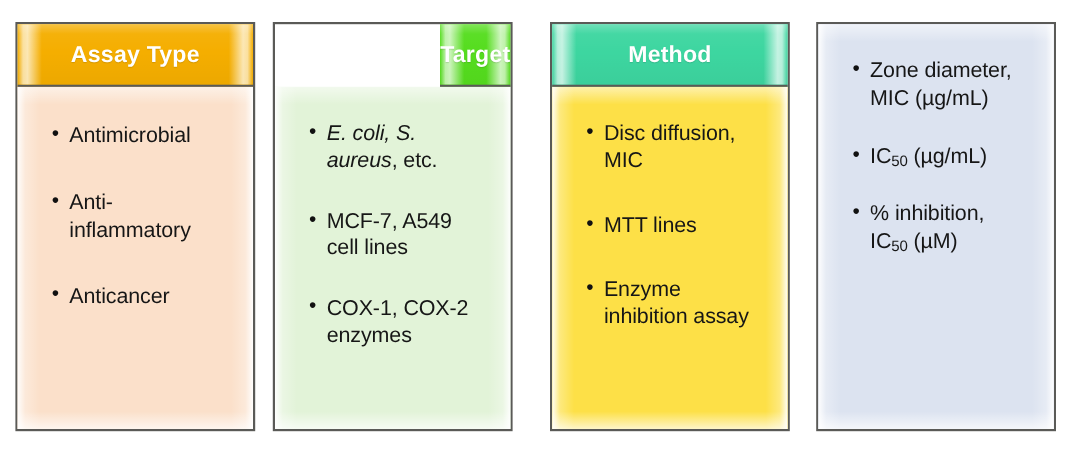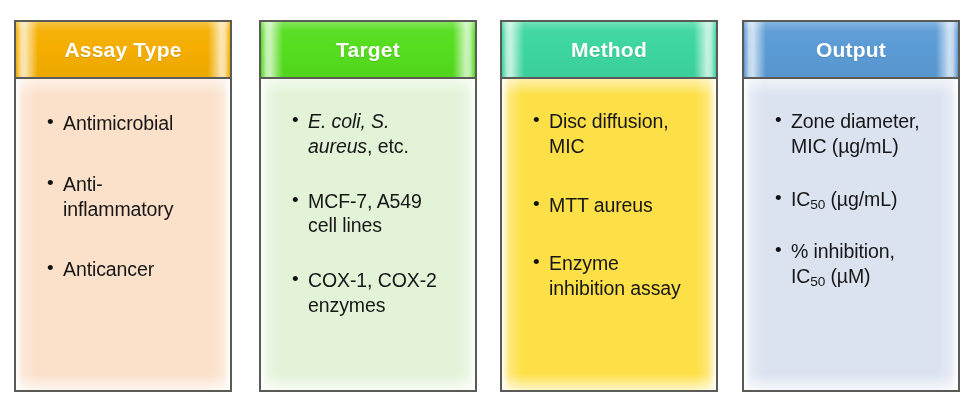--- a/index.html
+++ b/index.html
@@ -16,21 +16,21 @@
     top:20px;
     width:218px;
     height:372px;
     box-sizing:border-box;
     border:2px solid #5a5a57;
     background:#ffffff;
     display:flex;
     flex-direction:column;
   }
   .col.c0{left:14px;}
-  .col.c1{left:259px;}
+  .col.c1{left:248px;align-items:flex-end;}
   .col.c2{left:500px;}
   .col.c3{left:742px;}
 
   
   .hdr{
     position:relative;
     height:55px;
     flex:0 0 55px;
     border-bottom:2px solid #5a5a57;
     display:flex;
@@ -168,31 +168,27 @@
 
   <div class="col c2" style="border-color: rgb(90, 90, 87);">
     <div class="hdr" style="background: rgb(61, 214, 160);">
       <div class="bevel"></div>
       <span class="htext">Method</span>
     </div>
     <div class="body" style="background: #fde047;">
       <div class="bevel"></div>
       <ul class="bullets">
         <li><span>Disc diffusion, MIC</span></li>
-        <li><span>MTT aureus</span></li>
+        <li><span>MTT lines</span></li>
         <li><span>Enzyme inhibition assay</span></li>
       </ul>
     </div>
   </div>
 
   <div class="col c3" style="border-color: rgb(90, 90, 87);">
-    <div class="hdr" style="background: rgb(91, 155, 213);">
-      <div class="bevel"></div>
-      <span class="htext">Output</span>
-    </div>
     <div class="body" style="background: rgb(220, 227, 240);">
       <div class="bevel"></div>
       <ul class="bullets">
         <li><span>Zone diameter, MIC (µg/mL)</span></li>
         <li><span>IC</span><sub>50</sub><span> (µg/mL)</span></li>
         <li><span>% inhibition, IC</span><sub>50</sub><span> (µM)</span></li>
       </ul>
     </div>
   </div>
 

